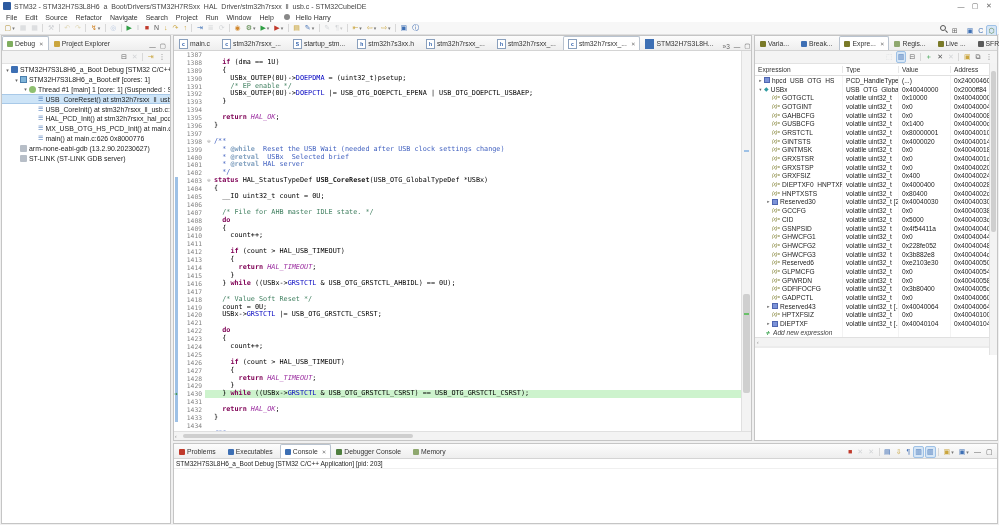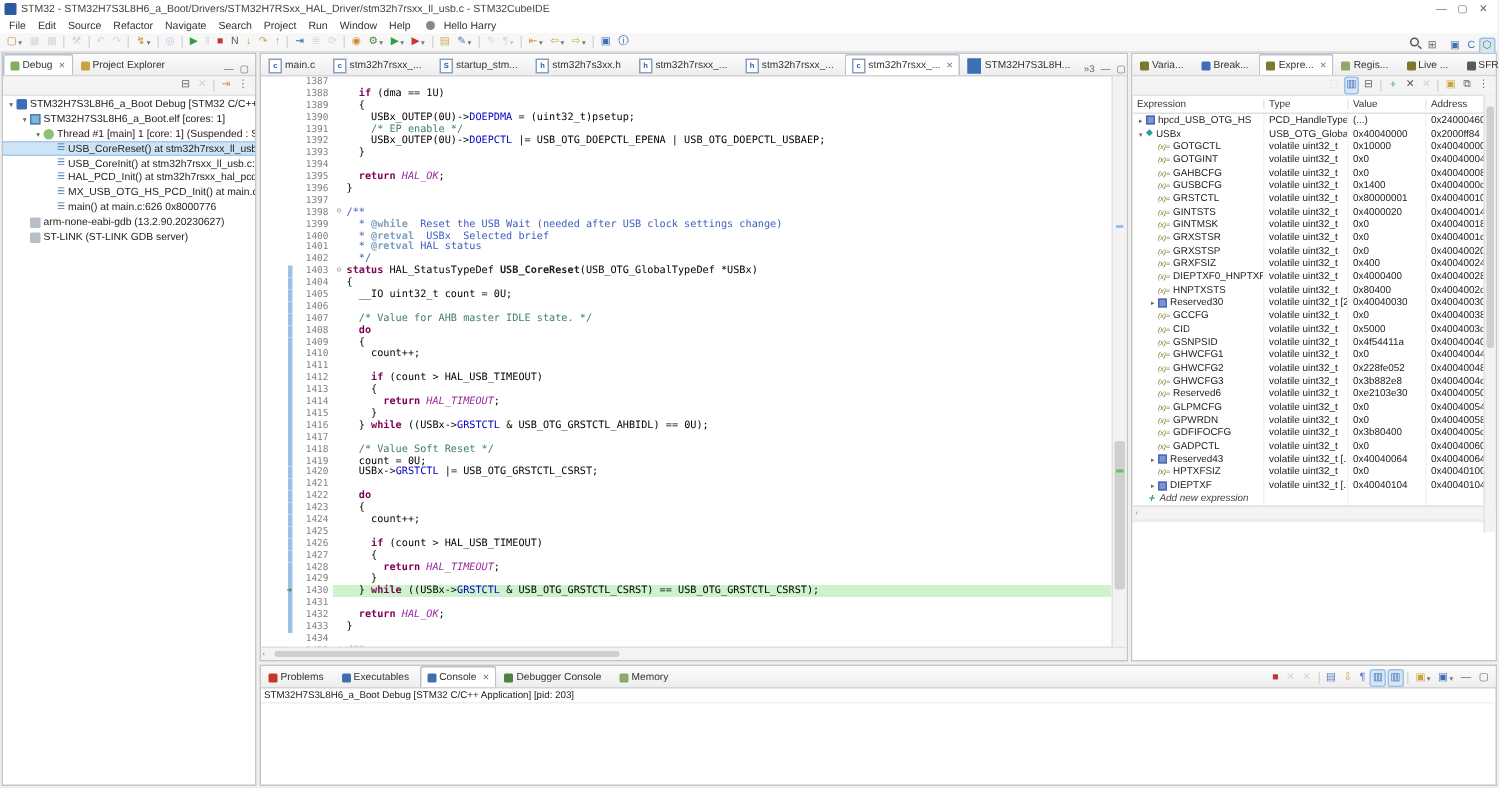--- a/index.html
+++ b/index.html
@@ -48,21 +48,21 @@
   .texp{width:7px;font-size:5px;color:#666;text-align:center;flex:none;}
   .tic{flex:none;margin-right:2px;}
   .i-launch{width:7px;height:7px;background:#3d6fb4;border-radius:1px;}
   .i-elf{width:7px;height:7px;background:#7fb4d8;border:1px solid #4a7fae;box-sizing:border-box;}
   .i-thread{width:7px;height:7px;background:#8fc070;border-radius:50%;}
   .i-frame{color:#3d6fb4;font-size:6px;line-height:7px;}
   .i-gdb{width:7px;height:7px;background:#b7bec7;border-radius:1px;}
   
   #codewrap{flex:1;display:flex;min-height:0;}
   #codearea{flex:1;overflow:hidden;position:relative;font-family:"DejaVu Sans Mono",monospace;font-size:6.8px;}
-  .cl{display:flex;height:7.9px;line-height:7.9px;white-space:pre;padding-left:17px;}
+  .cl{display:flex;height:7.9px;line-height:7.9px;white-space:pre;}
   .ann{width:8px;flex:none;position:relative;background:#fff;}
   .ann .rangebar{position:absolute;left:1px;top:0;bottom:0;width:2.5px;background:#9ec1e6;}
   .ann .iparrow{position:absolute;left:0;top:0;color:#2e8b2e;font-size:6px;line-height:7.9px;}
   .ln{width:20px;flex:none;text-align:right;color:#808080;padding-right:3px;background:#fff;font-size:6.3px;}
   .fold{width:8px;flex:none;color:#9a9a9a;font-size:5.5px;text-align:center;background:#fff;}
   .ctext{flex:1;padding-left:1px;}
   .cl.cur .ctext, .cl.cur .fold{background:var(--curline);}
   .tk-p{color:#000}.tk-k{color:var(--kw);font-weight:bold}.tk-c{color:var(--cm)}
   .tk-d{color:var(--doc)}.tk-t{color:var(--tag);font-weight:bold}
   .tk-m{color:var(--mem)}.tk-e{color:var(--enum);font-style:italic}.tk-f{font-weight:bold}
@@ -385,27 +385,27 @@
                 <div class="cl"><span class="ann"></span><span class="ln">1391</span><span class="fold"></span><span class="ctext"><span class="tk-p">    </span><span class="tk-c">/* EP enable */</span></span></div>
                 <div class="cl"><span class="ann"></span><span class="ln">1392</span><span class="fold"></span><span class="ctext"><span class="tk-p">    USBx_OUTEP(0U)-&gt;</span><span class="tk-m">DOEPCTL</span><span class="tk-p"> |= USB_OTG_DOEPCTL_EPENA | USB_OTG_DOEPCTL_USBAEP;</span></span></div>
                 <div class="cl"><span class="ann"></span><span class="ln">1393</span><span class="fold"></span><span class="ctext"><span class="tk-p">  }</span></span></div>
                 <div class="cl"><span class="ann"></span><span class="ln">1394</span><span class="fold"></span><span class="ctext"></span></div>
                 <div class="cl"><span class="ann"></span><span class="ln">1395</span><span class="fold"></span><span class="ctext"><span class="tk-p">  </span><span class="tk-k">return</span><span class="tk-p"> </span><span class="tk-e">HAL_OK</span><span class="tk-p">;</span></span></div>
                 <div class="cl"><span class="ann"></span><span class="ln">1396</span><span class="fold"></span><span class="ctext"><span class="tk-p">}</span></span></div>
                 <div class="cl"><span class="ann"></span><span class="ln">1397</span><span class="fold"></span><span class="ctext"></span></div>
                 <div class="cl"><span class="ann"></span><span class="ln">1398</span><span class="fold">⊖</span><span class="ctext"><span class="tk-d">/**</span></span></div>
                 <div class="cl"><span class="ann"></span><span class="ln">1399</span><span class="fold"></span><span class="ctext"><span class="tk-d">  * </span><span class="tk-t">@while</span><span class="tk-d">  Reset the USB Wait (needed after USB clock settings change)</span></span></div>
                 <div class="cl"><span class="ann"></span><span class="ln">1400</span><span class="fold"></span><span class="ctext"><span class="tk-d">  * </span><span class="tk-t">@retval</span><span class="tk-d">  USBx  Selected brief</span></span></div>
-                <div class="cl"><span class="ann"></span><span class="ln">1401</span><span class="fold"></span><span class="ctext"><span class="tk-d">  * </span><span class="tk-t">@retval</span><span class="tk-d"> HAL status</span></span></div>
+                <div class="cl"><span class="ann"></span><span class="ln">1401</span><span class="fold"></span><span class="ctext"><span class="tk-d">  * </span><span class="tk-t">@retval</span><span class="tk-d"> HAL server</span></span></div>
                 <div class="cl"><span class="ann"></span><span class="ln">1402</span><span class="fold"></span><span class="ctext"><span class="tk-d">  */</span></span></div>
                 <div class="cl"><span class="ann"><span class="rangebar"></span></span><span class="ln">1403</span><span class="fold">⊖</span><span class="ctext"><span class="tk-k">status</span><span class="tk-p"> HAL_StatusTypeDef </span><span class="tk-f">USB_CoreReset</span><span class="tk-p">(USB_OTG_GlobalTypeDef *USBx)</span></span></div>
                 <div class="cl"><span class="ann"><span class="rangebar"></span></span><span class="ln">1404</span><span class="fold"></span><span class="ctext"><span class="tk-p">{</span></span></div>
                 <div class="cl"><span class="ann"><span class="rangebar"></span></span><span class="ln">1405</span><span class="fold"></span><span class="ctext"><span class="tk-p">  __IO uint32_t count = 0U;</span></span></div>
                 <div class="cl"><span class="ann"><span class="rangebar"></span></span><span class="ln">1406</span><span class="fold"></span><span class="ctext"></span></div>
-                <div class="cl"><span class="ann"><span class="rangebar"></span></span><span class="ln">1407</span><span class="fold"></span><span class="ctext"><span class="tk-p">  </span><span class="tk-c">/* Value for AHB master IDLE state. */</span></span></div>
+                <div class="cl"><span class="ann"><span class="rangebar"></span></span><span class="ln">1407</span><span class="fold"></span><span class="ctext"><span class="tk-p">  </span><span class="tk-c">/* File for AHB master IDLE state. */</span></span></div>
                 <div class="cl"><span class="ann"><span class="rangebar"></span></span><span class="ln">1408</span><span class="fold"></span><span class="ctext"><span class="tk-p">  </span><span class="tk-k">do</span></span></div>
                 <div class="cl"><span class="ann"><span class="rangebar"></span></span><span class="ln">1409</span><span class="fold"></span><span class="ctext"><span class="tk-p">  {</span></span></div>
                 <div class="cl"><span class="ann"><span class="rangebar"></span></span><span class="ln">1410</span><span class="fold"></span><span class="ctext"><span class="tk-p">    count++;</span></span></div>
                 <div class="cl"><span class="ann"><span class="rangebar"></span></span><span class="ln">1411</span><span class="fold"></span><span class="ctext"></span></div>
                 <div class="cl"><span class="ann"><span class="rangebar"></span></span><span class="ln">1412</span><span class="fold"></span><span class="ctext"><span class="tk-p">    </span><span class="tk-k">if</span><span class="tk-p"> (count &gt; HAL_USB_TIMEOUT)</span></span></div>
                 <div class="cl"><span class="ann"><span class="rangebar"></span></span><span class="ln">1413</span><span class="fold"></span><span class="ctext"><span class="tk-p">    {</span></span></div>
                 <div class="cl"><span class="ann"><span class="rangebar"></span></span><span class="ln">1414</span><span class="fold"></span><span class="ctext"><span class="tk-p">      </span><span class="tk-k">return</span><span class="tk-p"> </span><span class="tk-e">HAL_TIMEOUT</span><span class="tk-p">;</span></span></div>
                 <div class="cl"><span class="ann"><span class="rangebar"></span></span><span class="ln">1415</span><span class="fold"></span><span class="ctext"><span class="tk-p">    }</span></span></div>
                 <div class="cl"><span class="ann"><span class="rangebar"></span></span><span class="ln">1416</span><span class="fold"></span><span class="ctext"><span class="tk-p">  } </span><span class="tk-k">while</span><span class="tk-p"> ((USBx-&gt;</span><span class="tk-m">GRSTCTL</span><span class="tk-p"> &amp; USB_OTG_GRSTCTL_AHBIDL) == 0U);</span></span></div>
                 <div class="cl"><span class="ann"><span class="rangebar"></span></span><span class="ln">1417</span><span class="fold"></span><span class="ctext"></span></div>

